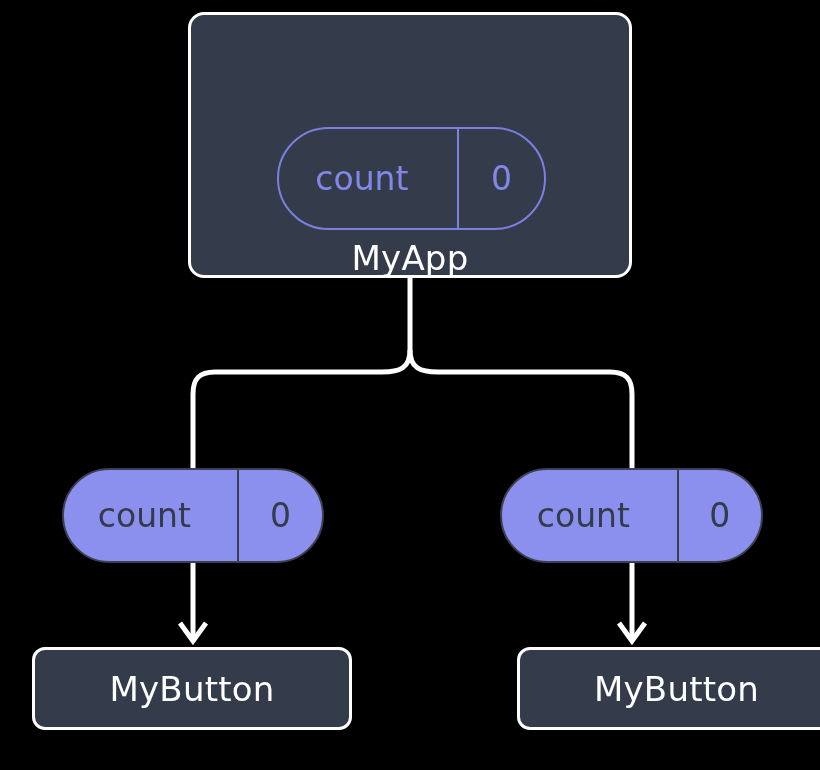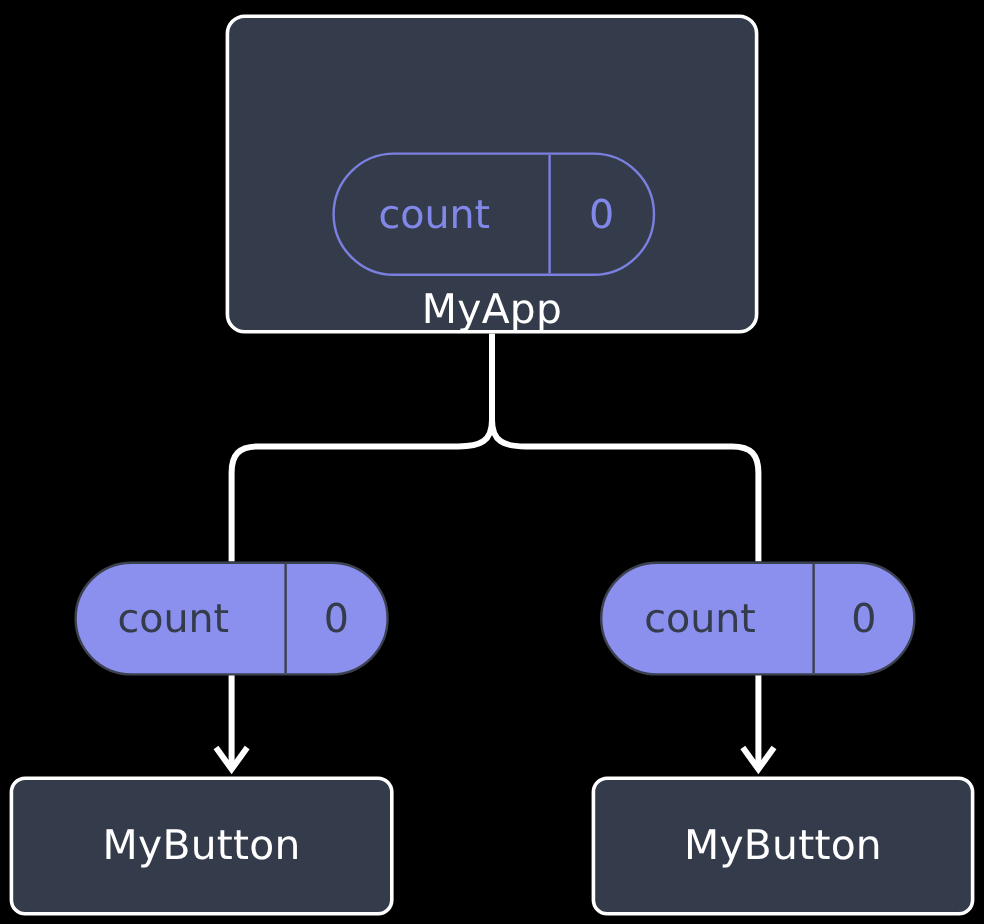--- a/index.html
+++ b/index.html
@@ -55,23 +55,24 @@
     height: 266px;
     border-radius: 16px;
     justify-content: flex-end;
   }
   #card-myapp .card-title {
     margin-top: 50px;
   }
 
   .card-leaf {
     width: 320px;
-    height: 116px;
+    height: 83px;
     border-radius: 13px;
     justify-content: center;
+    margin-left: 24px;
   }
   #card-mybutton-left  { left: 8px;   top: 647px; }
   #card-mybutton-right { left: 493px; top: 647px; width: 319px; }
 
   
   .pill {
     position: absolute;
     box-sizing: border-box;
     display: flex;
     align-items: stretch;

